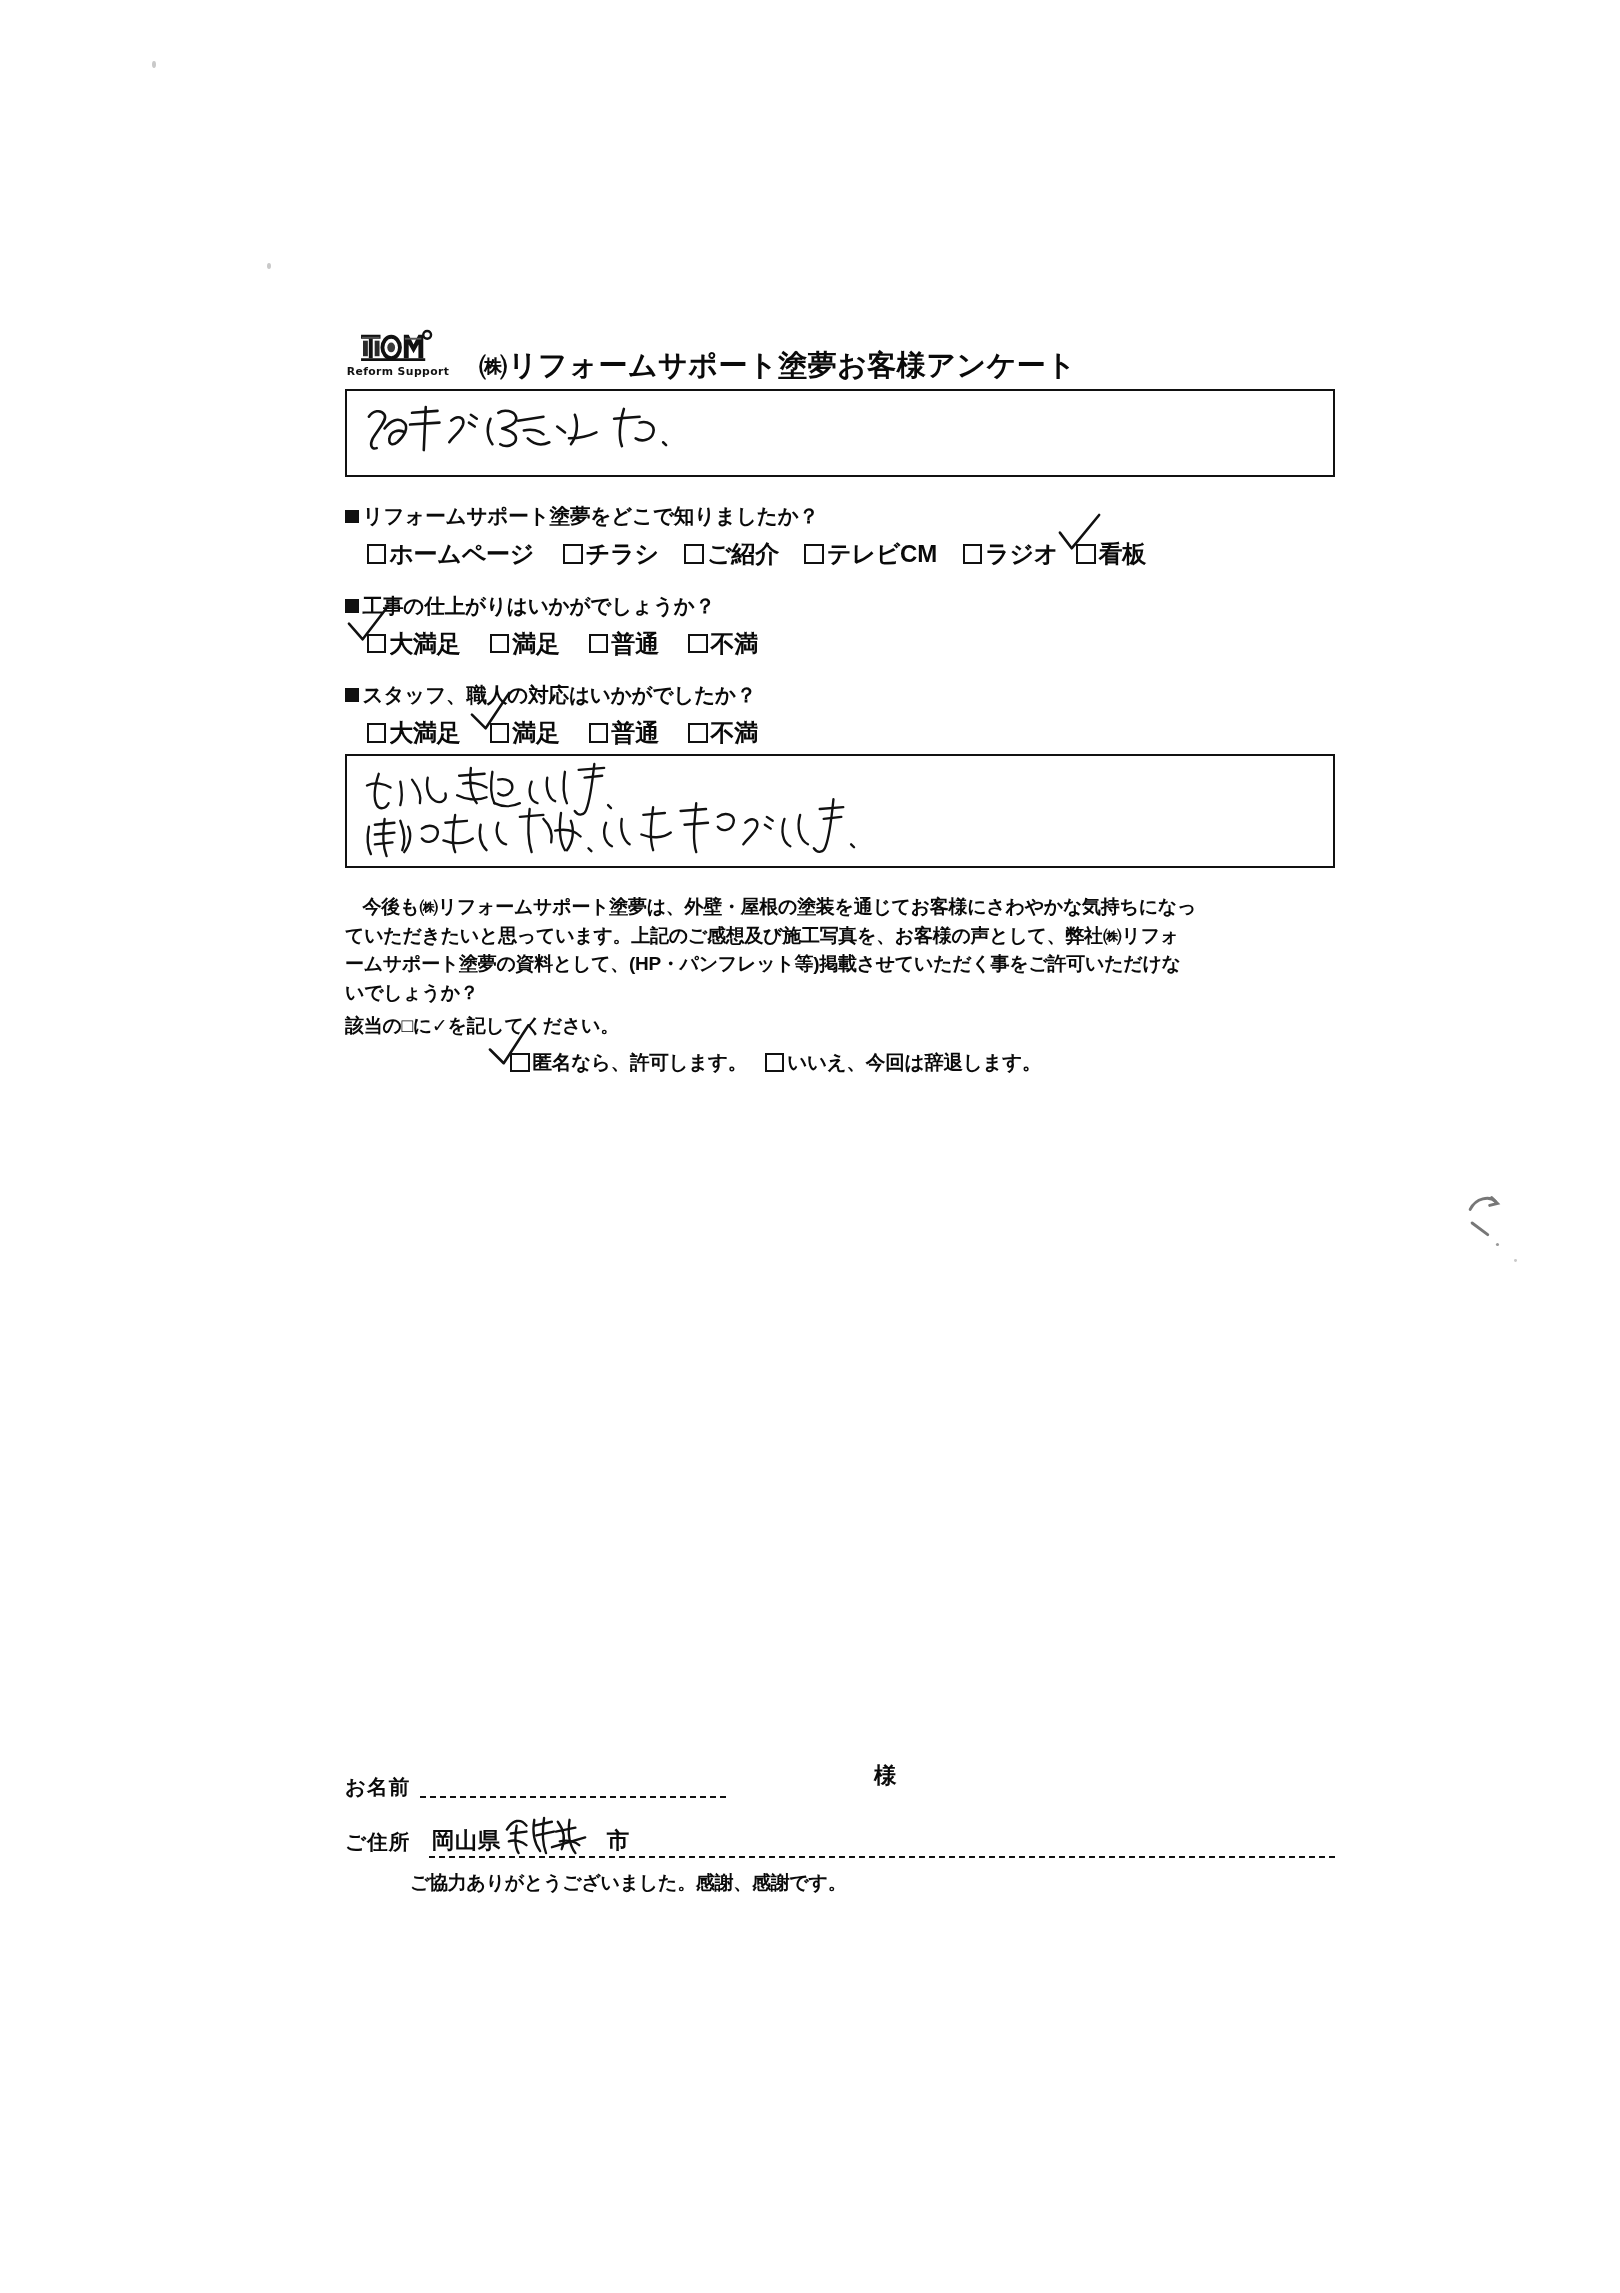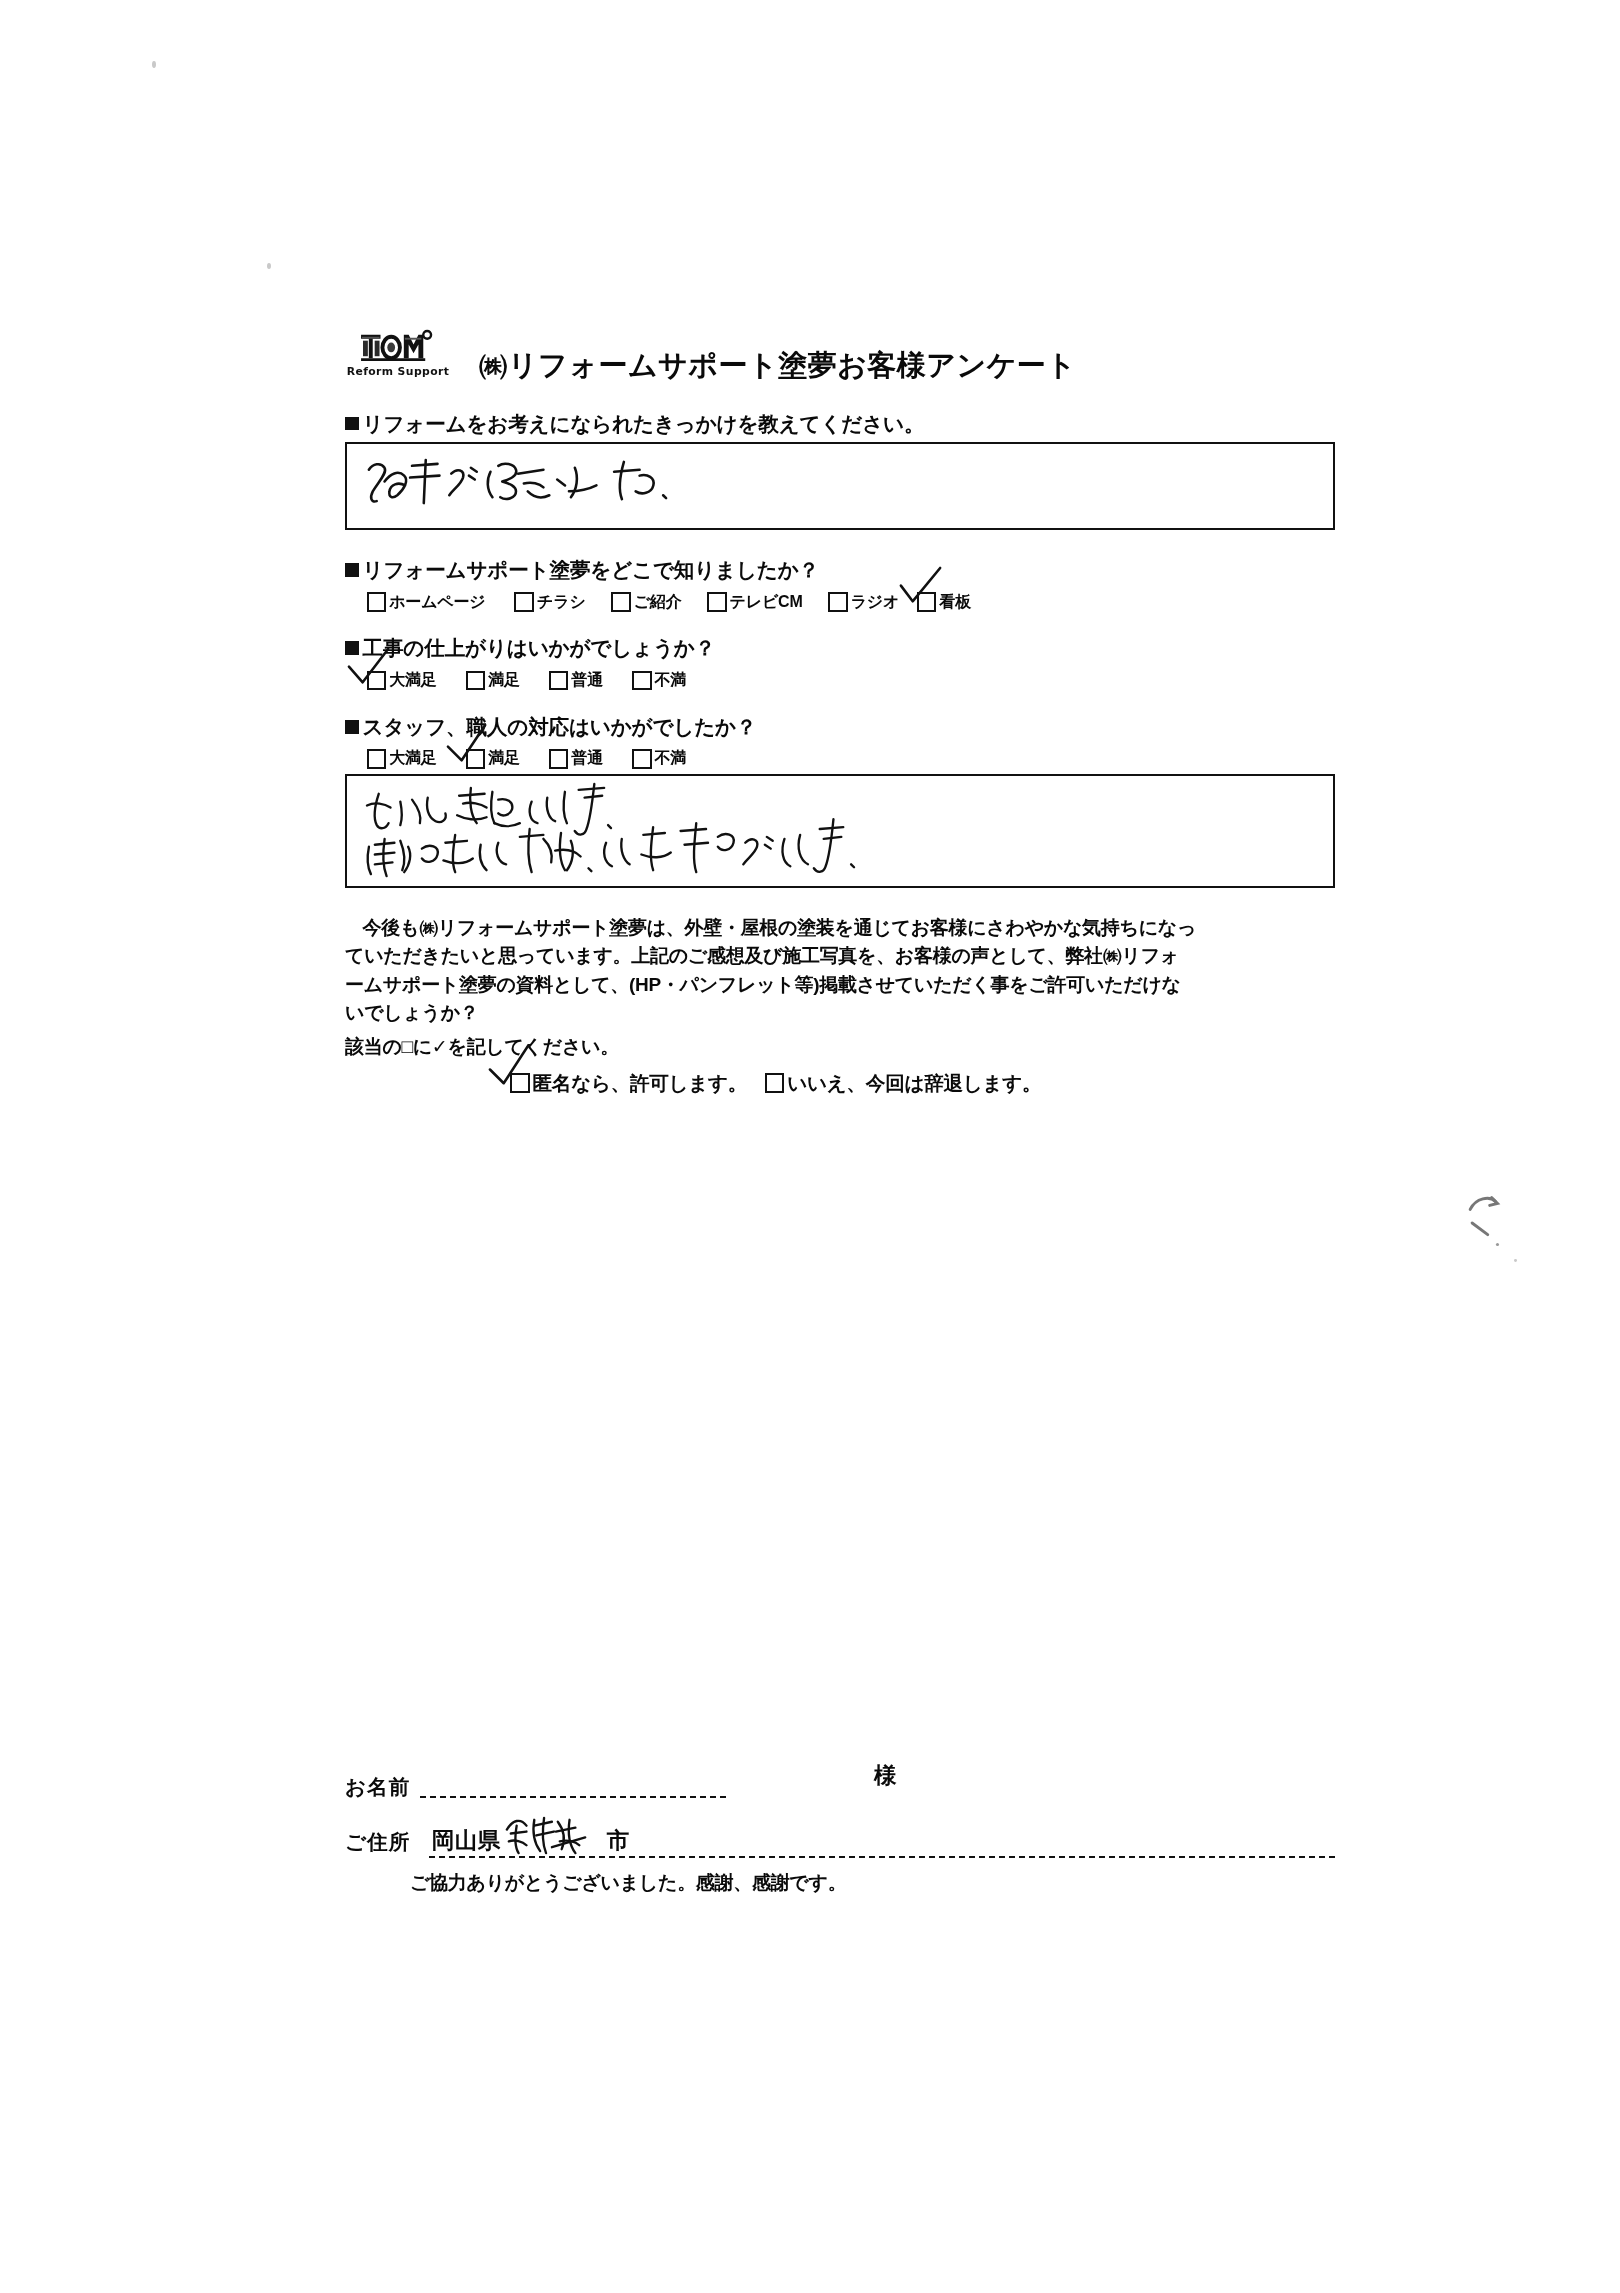--- a/index.html
+++ b/index.html
@@ -117,21 +117,21 @@
   }
   .box-small { height: 84px; }
   .box-large { height: 110px; }
 
   
   .opts {
     display: flex;
     align-items: center;
     margin-top: 7.8px;
     padding-left: 21.6px;
-    font-size: 16px;
+    font-size: 24px;
     font-weight: bold;
     letter-spacing: -0.2px;
     position: relative;
     white-space: nowrap;
   }
   .opt {
     display: flex;
     align-items: center;
     position: relative;
   }
@@ -300,24 +300,20 @@
             <circle cx="70" cy="6" r="4" fill="none" stroke="#111" stroke-width="2.5"></circle>
             <path d="M2,30 h66 v3 h-66 z" fill="#111"></path>
           </g>
         </svg>
         <div class="logo-text">Reform Support</div>
       </div>
       <div class="title">㈱リフォームサポート塗夢お客様アンケート</div>
     </div>
 
 
-    <div class="q q1">
-      <span class="sq"></span>
-      <span>リフォームをお考えになられたきっかけを教えてください。</span>
-    </div>
     <div class="answerbox box-small">
       <svg class="hw" style="left:13.7px;top:7.8px;width:412px;height:61px;" viewBox="0 0 420 62">
         <g fill="none" stroke="#111" stroke-width="2.6" stroke-linecap="round" stroke-linejoin="round">
           <path d="M8,18 C12,12 20,10 24,16 C27,21 18,30 12,40 C9,46 10,52 16,50"></path>
           <path d="M24,30 C30,22 38,18 44,24 C49,29 44,38 37,44 C32,48 28,46 29,40 C30,33 38,30 45,34"></path>
           <path d="M52,14 L78,12"></path>
           <path d="M50,26 L80,24"></path>
           <path d="M66,8 L64,52"></path>
           <path d="M92,22 C98,16 106,18 104,26 C102,33 94,38 90,44"></path>
           <path d="M112,16 l6,4 M110,24 l6,4"></path>

